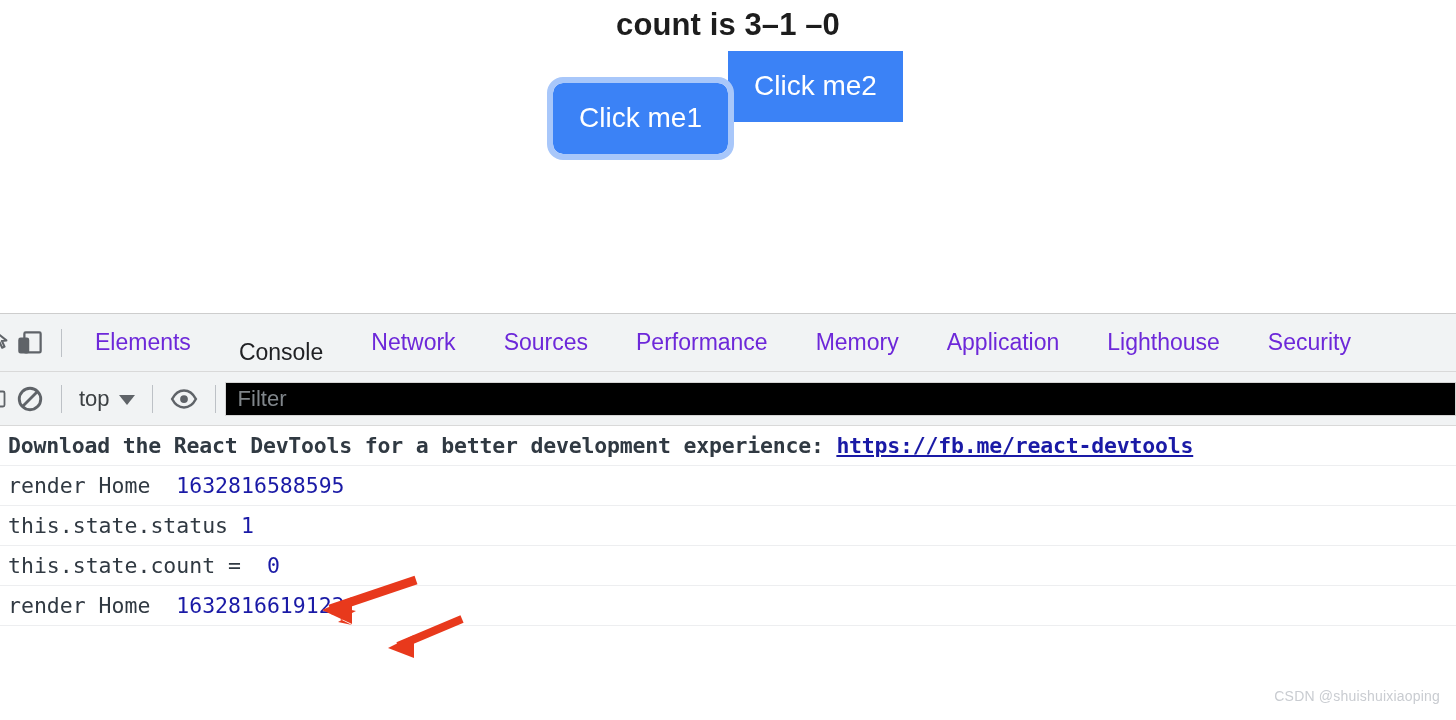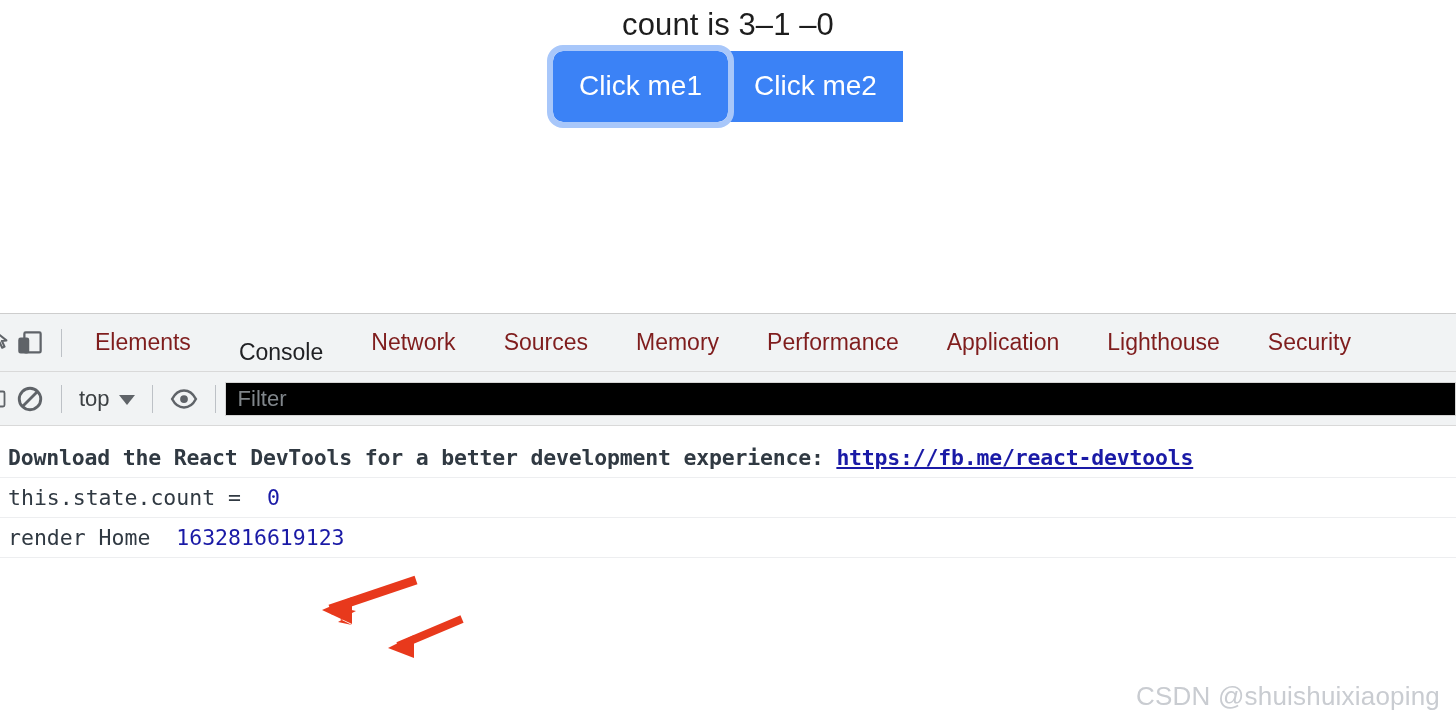--- a/index.html
+++ b/index.html
@@ -33,21 +33,21 @@
     position: absolute;
     left: 0;
     top: 4px;
     width: 1456px;
     text-align: center;
   }
 
   .count-heading {
     font-family: "Liberation Sans", sans-serif;
     font-size: 31px;
-    font-weight: 400;
+    font-weight: 700;
     color: #1d1d1d;
     line-height: 42px;
     letter-spacing: 0.1px;
     margin: 0;
     white-space: pre;
   }
 
   .button-row {
     margin-top: 5px;
     display: inline-flex;
@@ -67,20 +67,21 @@
     cursor: pointer;
     white-space: nowrap;
   }
 
   .click-btn.focused {
     outline: 6px solid #a8c7fa;
     outline-offset: 0px;
     border-radius: 10px;
     position: relative;
     z-index: 2;
+    margin-top: 32px;
   }
 
   
   .devtools {
     position: absolute;
     left: 0;
     top: 313px;
     width: 1456px;
     height: 407px;
     background: #f1f3f4;
@@ -132,21 +133,21 @@
     overflow: hidden;
   }
 
   .dt-tab {
     position: relative;
     height: 58px;
     display: flex;
     align-items: center;
     padding: 0 24px;
     font-size: 23px;
-    color: #7f1d1d;
+    color: #6d28d9;
     cursor: pointer;
     white-space: nowrap;
   }
 
   .dt-tab.active {
     color: #202124;
     margin-top: 20px;
   }
 
   .dt-tab.active::after {
@@ -222,21 +223,20 @@
     line-height: 28px;
     color: #303942;
     white-space: pre;
     box-sizing: border-box;
     height: 40px;
   }
 
   .console-row.banner {
     font-weight: bold;
     letter-spacing: -0.2px;
-    margin-top: 12px;
   }
 
   .tok-num {
     color: #1a1aa6;
   }
 
   .tok-link {
     color: #1a1aa6;
     text-decoration: underline;
     cursor: pointer;
@@ -249,23 +249,23 @@
     top: 0;
     width: 1456px;
     height: 720px;
     pointer-events: none;
   }
 
   
   .watermark {
     position: absolute;
     right: 16px;
-    bottom: 8px;
+    bottom: 16px;
     font-family: "Liberation Sans", sans-serif;
-    font-size: 26px;
+    font-size: 14px;
     color: #c9ccd1;
     letter-spacing: 0.2px;
     white-space: nowrap;
   }
 </style>
 </head>
 <body>
 
 <div id="root">
 
@@ -296,22 +296,22 @@
         </svg>
       </div>
 
       <div class="dt-sep"></div>
 
       <div class="dt-tabs">
         <div class="dt-tab">Elements</div>
         <div class="dt-tab active">Console</div>
         <div class="dt-tab">Network</div>
         <div class="dt-tab">Sources</div>
+        <div class="dt-tab">Performance</div>
         <div class="dt-tab">Memory</div>
-        <div class="dt-tab">Performance</div>
         <div class="dt-tab">Application</div>
         <div class="dt-tab">Lighthouse</div>
         <div class="dt-tab">Security</div>
       </div>
     </div>
 
     <div class="dt-filterbar">
 
       <div class="dt-iconbtn clipped-left">
         <svg width="24" height="24" viewBox="0 0 24 24" aria-hidden="true">
@@ -346,22 +346,24 @@
 
       <div class="filter-input">
         <span>Filter</span>
       </div>
     </div>
 
     <div class="console-list">
 
       <div class="console-row banner"><span>Download the React DevTools for a better development experience: </span><span class="tok-link">https://fb.me/react-devtools</span></div>
 
-
-
+      <div class="console-row"><span>render Home  </span><span class="tok-num">1632816588595</span></div>
+
+
+      <div class="console-row"><span>this.state.status </span><span class="tok-num">1</span></div>
 
       <div class="console-row"><span>this.state.count =  </span><span class="tok-num">0</span></div>
 
       <div class="console-row"><span>render Home  </span><span class="tok-num">1632816619123</span></div>
 
 
     </div>
   </div>
 
   <svg class="arrow-layer" width="1456" height="720" viewBox="0 0 1456 720">

